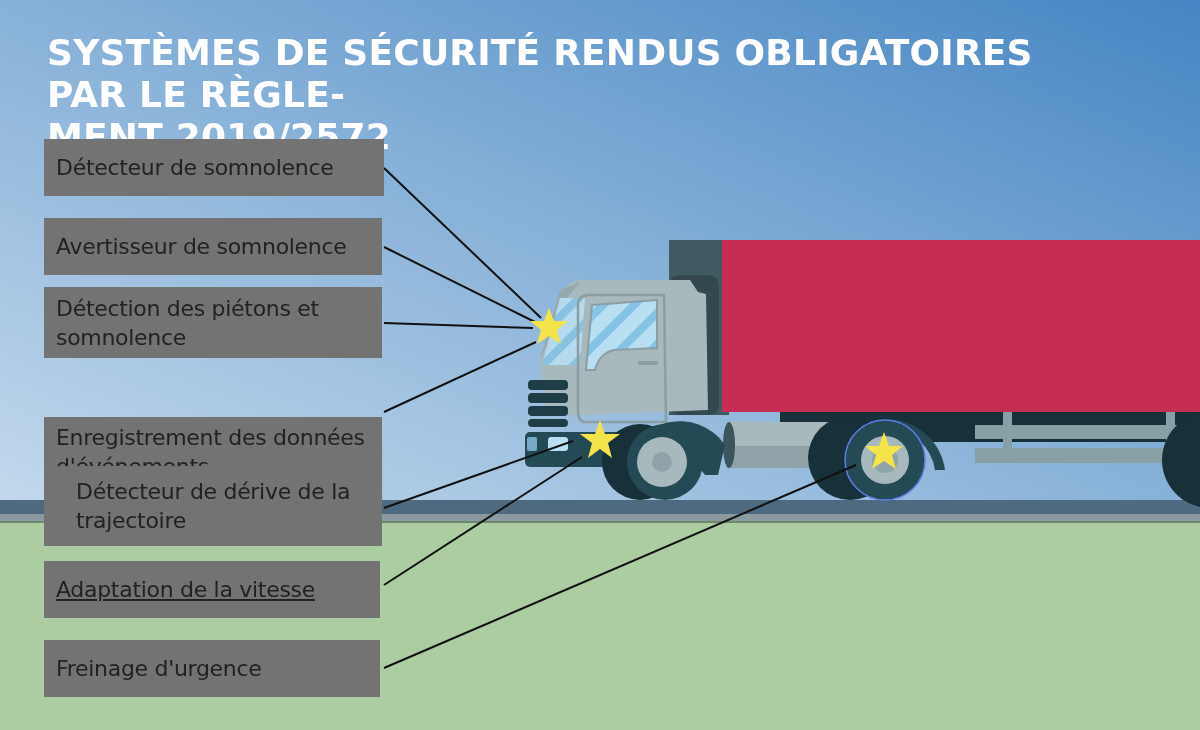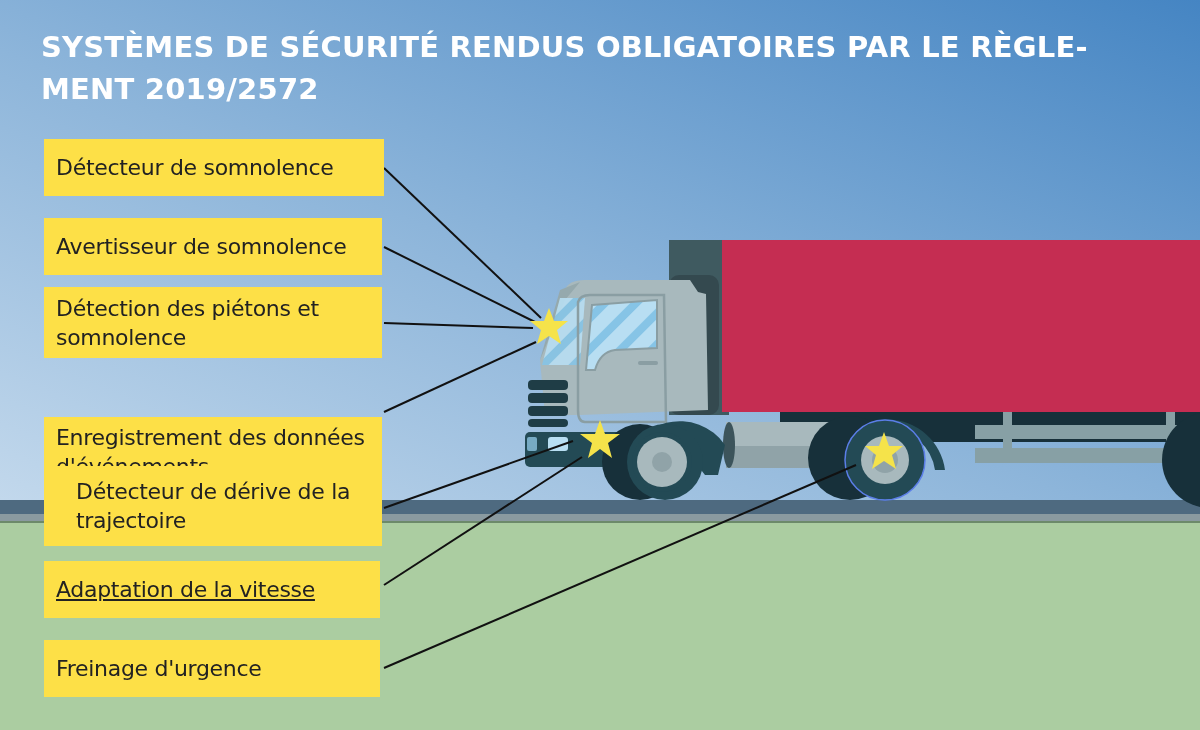--- a/index.html
+++ b/index.html
@@ -3,26 +3,26 @@
   <meta charset="utf-8">
   <style>
     html, body { margin: 0; padding: 0; }
     body {
       width: 1200px; height: 730px; overflow: hidden; position: relative;
       font-family: "Liberation Sans", "DejaVu Sans", sans-serif;
     }
     .scene { position: absolute; left: 0; top: 0; width: 1200px; height: 730px; }
     .title {
       position: absolute; left: 41px; top: 26px; width: 1060px;
-      color: #ffffff; font-weight: 700; font-size: 29px; line-height: 42px;
-      letter-spacing: 0.2px; margin: 0;
+      color: #ffffff; font-weight: 700; font-size: 36px; line-height: 42px;
+      letter-spacing: 0.2px; margin: 6px;
       font-family: "DejaVu Sans", sans-serif;
     }
     .label-box {
-      position: absolute; left: 44px; background: #fde047;
+      position: absolute; left: 44px; background: #737373;
       color: #222222; font-size: 22px; line-height: 29px;
       box-sizing: border-box; padding: 0 12px;
       display: flex; align-items: center;
       font-family: "DejaVu Sans", sans-serif; font-weight: 400;
       letter-spacing: -0.3px;
     }
   </style>
 </head>
 <body>
 

